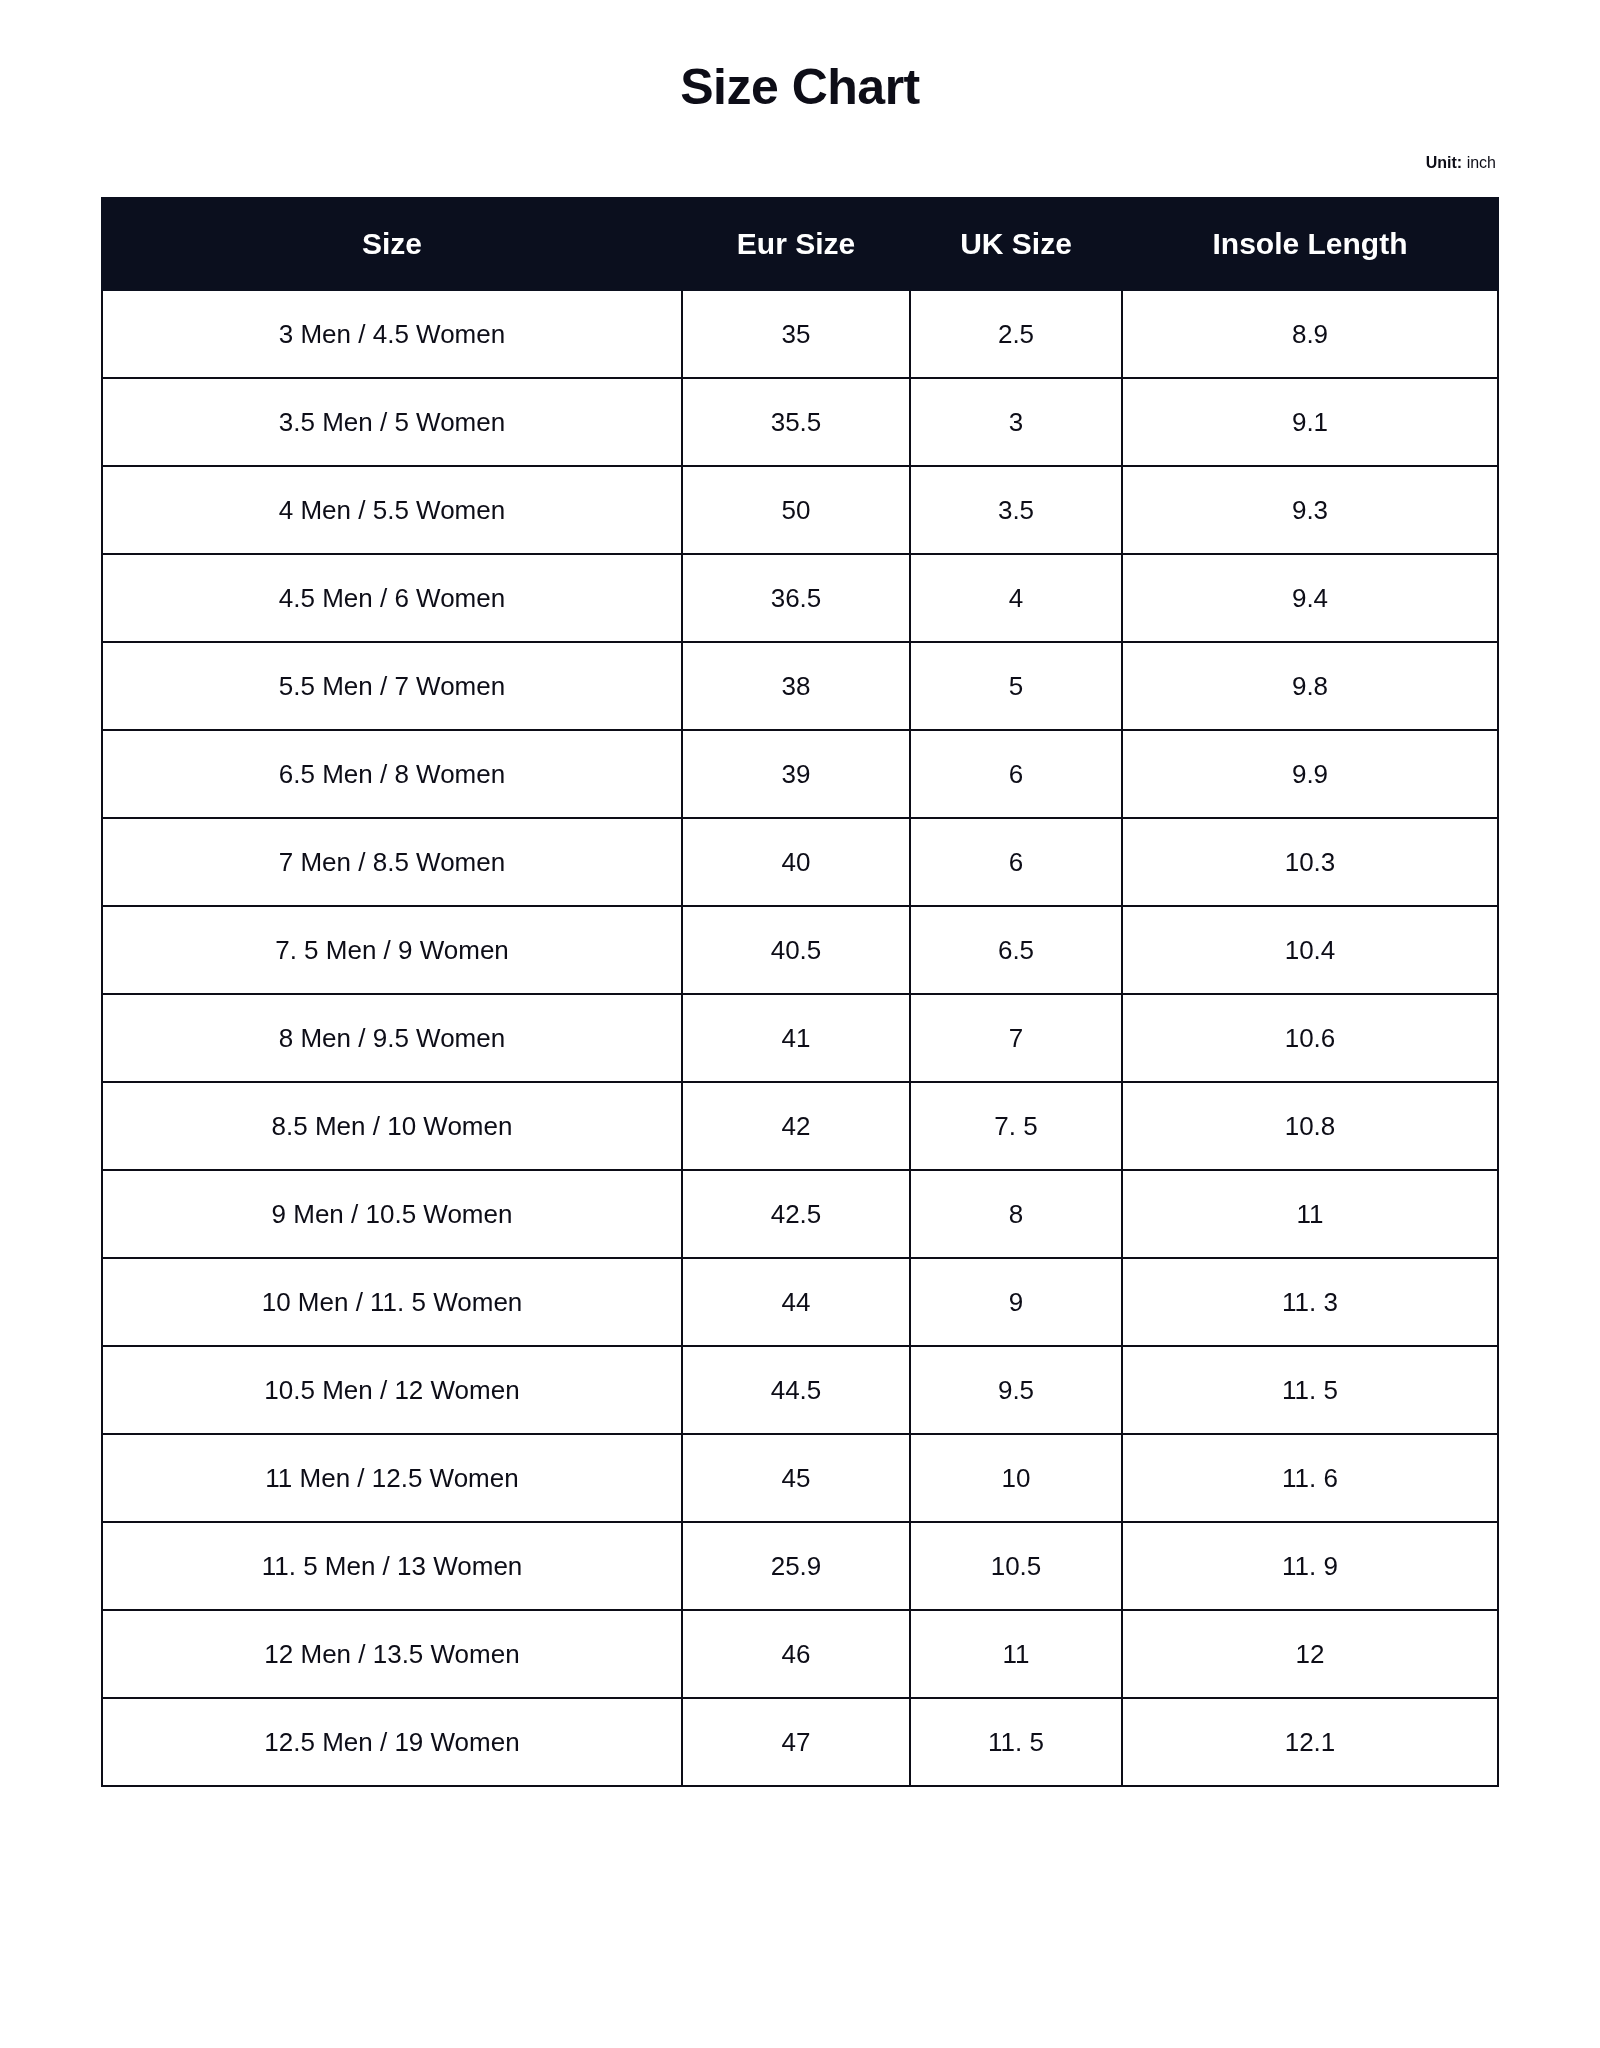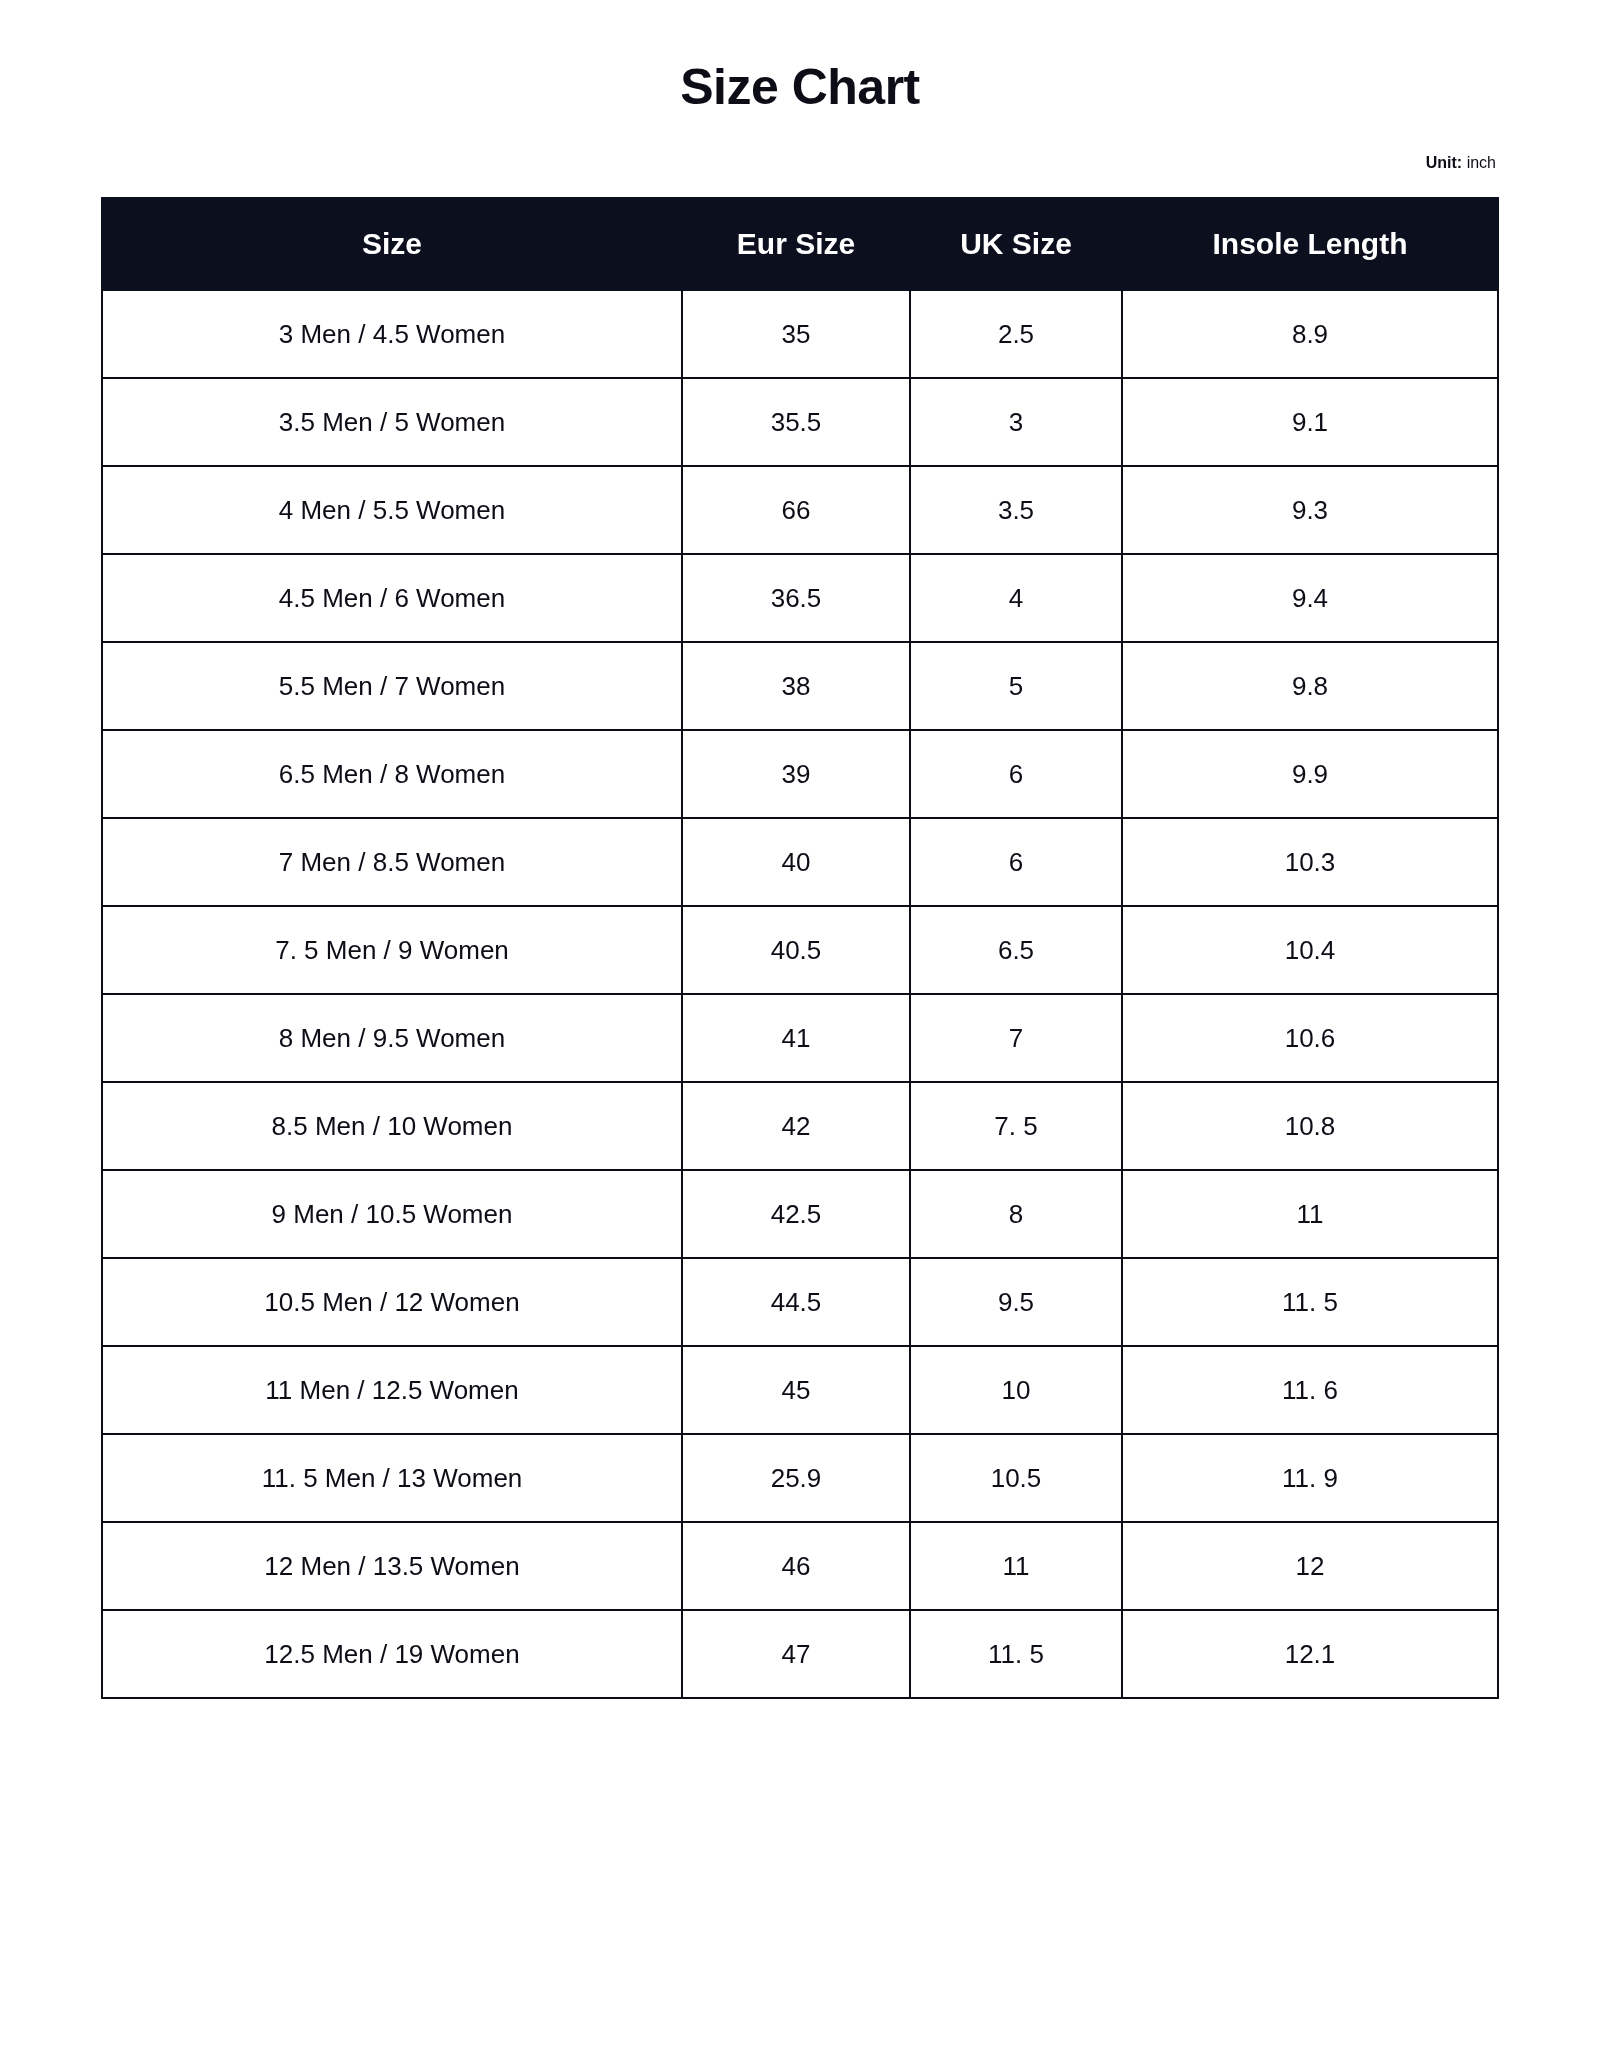--- a/index.html
+++ b/index.html
@@ -111,21 +111,21 @@
           <td>8.9</td>
         </tr>
         <tr>
           <td>3.5 Men / 5 Women</td>
           <td>35.5</td>
           <td>3</td>
           <td>9.1</td>
         </tr>
         <tr>
           <td>4 Men / 5.5 Women</td>
-          <td>66</td>
+          <td>50</td>
           <td>3.5</td>
           <td>9.3</td>
         </tr>
         <tr>
           <td>4.5 Men / 6 Women</td>
           <td>36.5</td>
           <td>4</td>
           <td>9.4</td>
         </tr>
         <tr>
@@ -164,20 +164,26 @@
           <td>7. 5</td>
           <td>10.8</td>
         </tr>
         <tr>
           <td>9 Men / 10.5 Women</td>
           <td>42.5</td>
           <td>8</td>
           <td>11</td>
         </tr>
         <tr>
+          <td>10 Men / 11. 5 Women</td>
+          <td>44</td>
+          <td>9</td>
+          <td>11. 3</td>
+        </tr>
+        <tr>
           <td>10.5 Men / 12 Women</td>
           <td>44.5</td>
           <td>9.5</td>
           <td>11. 5</td>
         </tr>
         <tr>
           <td>11 Men / 12.5 Women</td>
           <td>45</td>
           <td>10</td>
           <td>11. 6</td>

